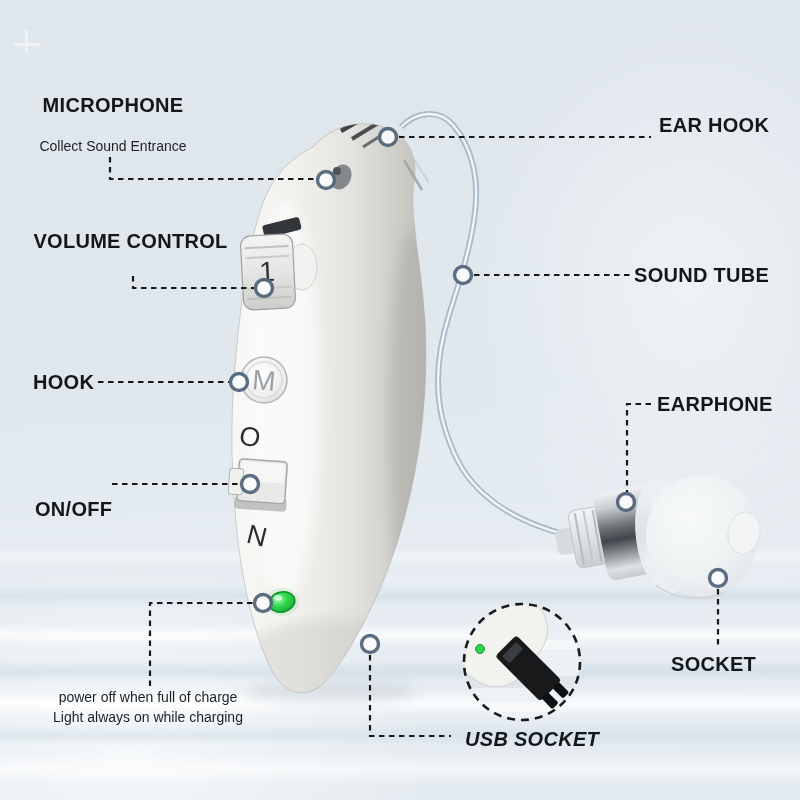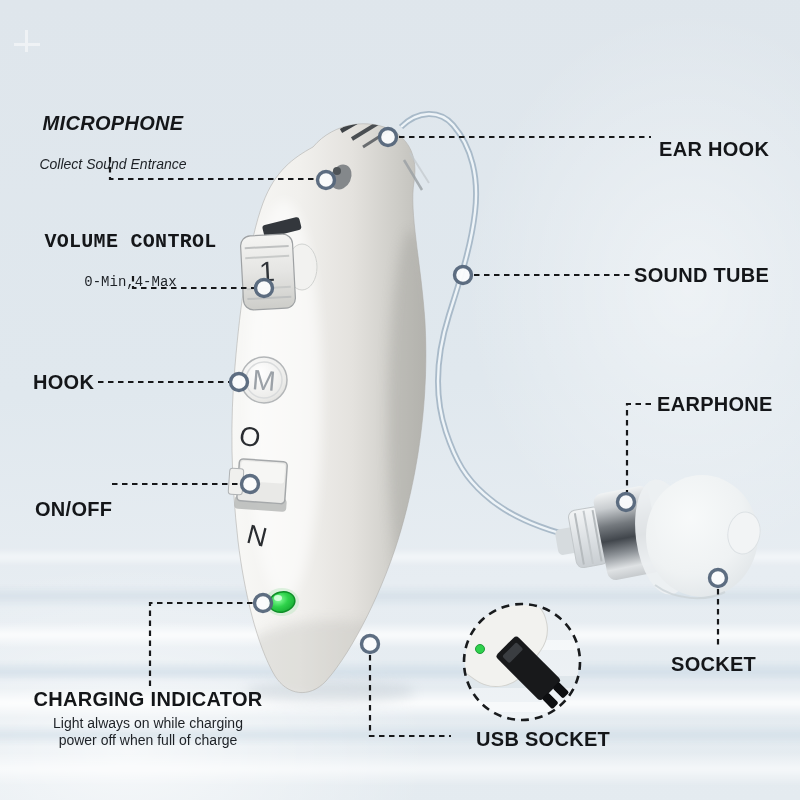--- a/index.html
+++ b/index.html
@@ -236,57 +236,55 @@
       <circle cx="263" cy="603" r="8.5"></circle>
       <circle cx="388" cy="137" r="8.5"></circle>
       <circle cx="463" cy="275" r="8.5"></circle>
       <circle cx="626" cy="502" r="8.5"></circle>
       <circle cx="718" cy="578" r="8.5"></circle>
       <circle cx="370" cy="644" r="8.5"></circle>
     </g>
   </svg>
 
   <div class="labels">
-    <div class="callout center" style="left:28px;top:112px;width:170px;font-style:italic;">
+    <div class="callout center" style="left:28px;top:94px;width:170px;">
       <div class="label-title">MICROPHONE</div>
       <div class="label-sub">Collect Sound Entrance</div>
     </div>
 
-    <div class="callout center" style="left:28px;top:230px;width:205px;font-family:Liberation Mono, monospace;">
+    <div class="callout center" style="left:28px;top:230px;width:205px;">
       <div class="label-title">VOLUME CONTROL</div>
-      <div class="label-sub">0-Min,4-Max</div>
     </div>
 
     <div class="callout" style="left:33px;top:371px;">
       <div class="label-title">HOOK</div>
     </div>
 
     <div class="callout" style="left:35px;top:498px;">
       <div class="label-title">ON/OFF</div>
     </div>
 
     <div class="callout center" style="left:26px;top:688px;width:244px;">
-      <div class="label-title">CHARGING INDICATOR</div>
+      <div class="label-sub" style="margin-top:1px;">power off when full of charge</div>
       <div class="label-sub" style="margin-top:4px;">Light always on while charging</div>
-      <div class="label-sub" style="margin-top:1px;">power off when full of charge</div>
-    </div>
-
-    <div class="callout" style="left:659px;top:114px;margin-top:24px;">
+    </div>
+
+    <div class="callout" style="left:659px;top:114px;">
       <div class="label-title">EAR HOOK</div>
     </div>
 
     <div class="callout" style="left:634px;top:264px;">
       <div class="label-title">SOUND TUBE</div>
     </div>
 
     <div class="callout" style="left:657px;top:393px;">
       <div class="label-title">EARPHONE</div>
     </div>
 
     <div class="callout" style="left:671px;top:653px;">
       <div class="label-title">SOCKET</div>
     </div>
 
-    <div class="callout" style="left:476px;top:728px;">
+    <div class="callout" style="left:465px;top:728px;font-style:italic;">
       <div class="label-title">USB SOCKET</div>
     </div>
   </div>
 </div>
 
 </body></html>

